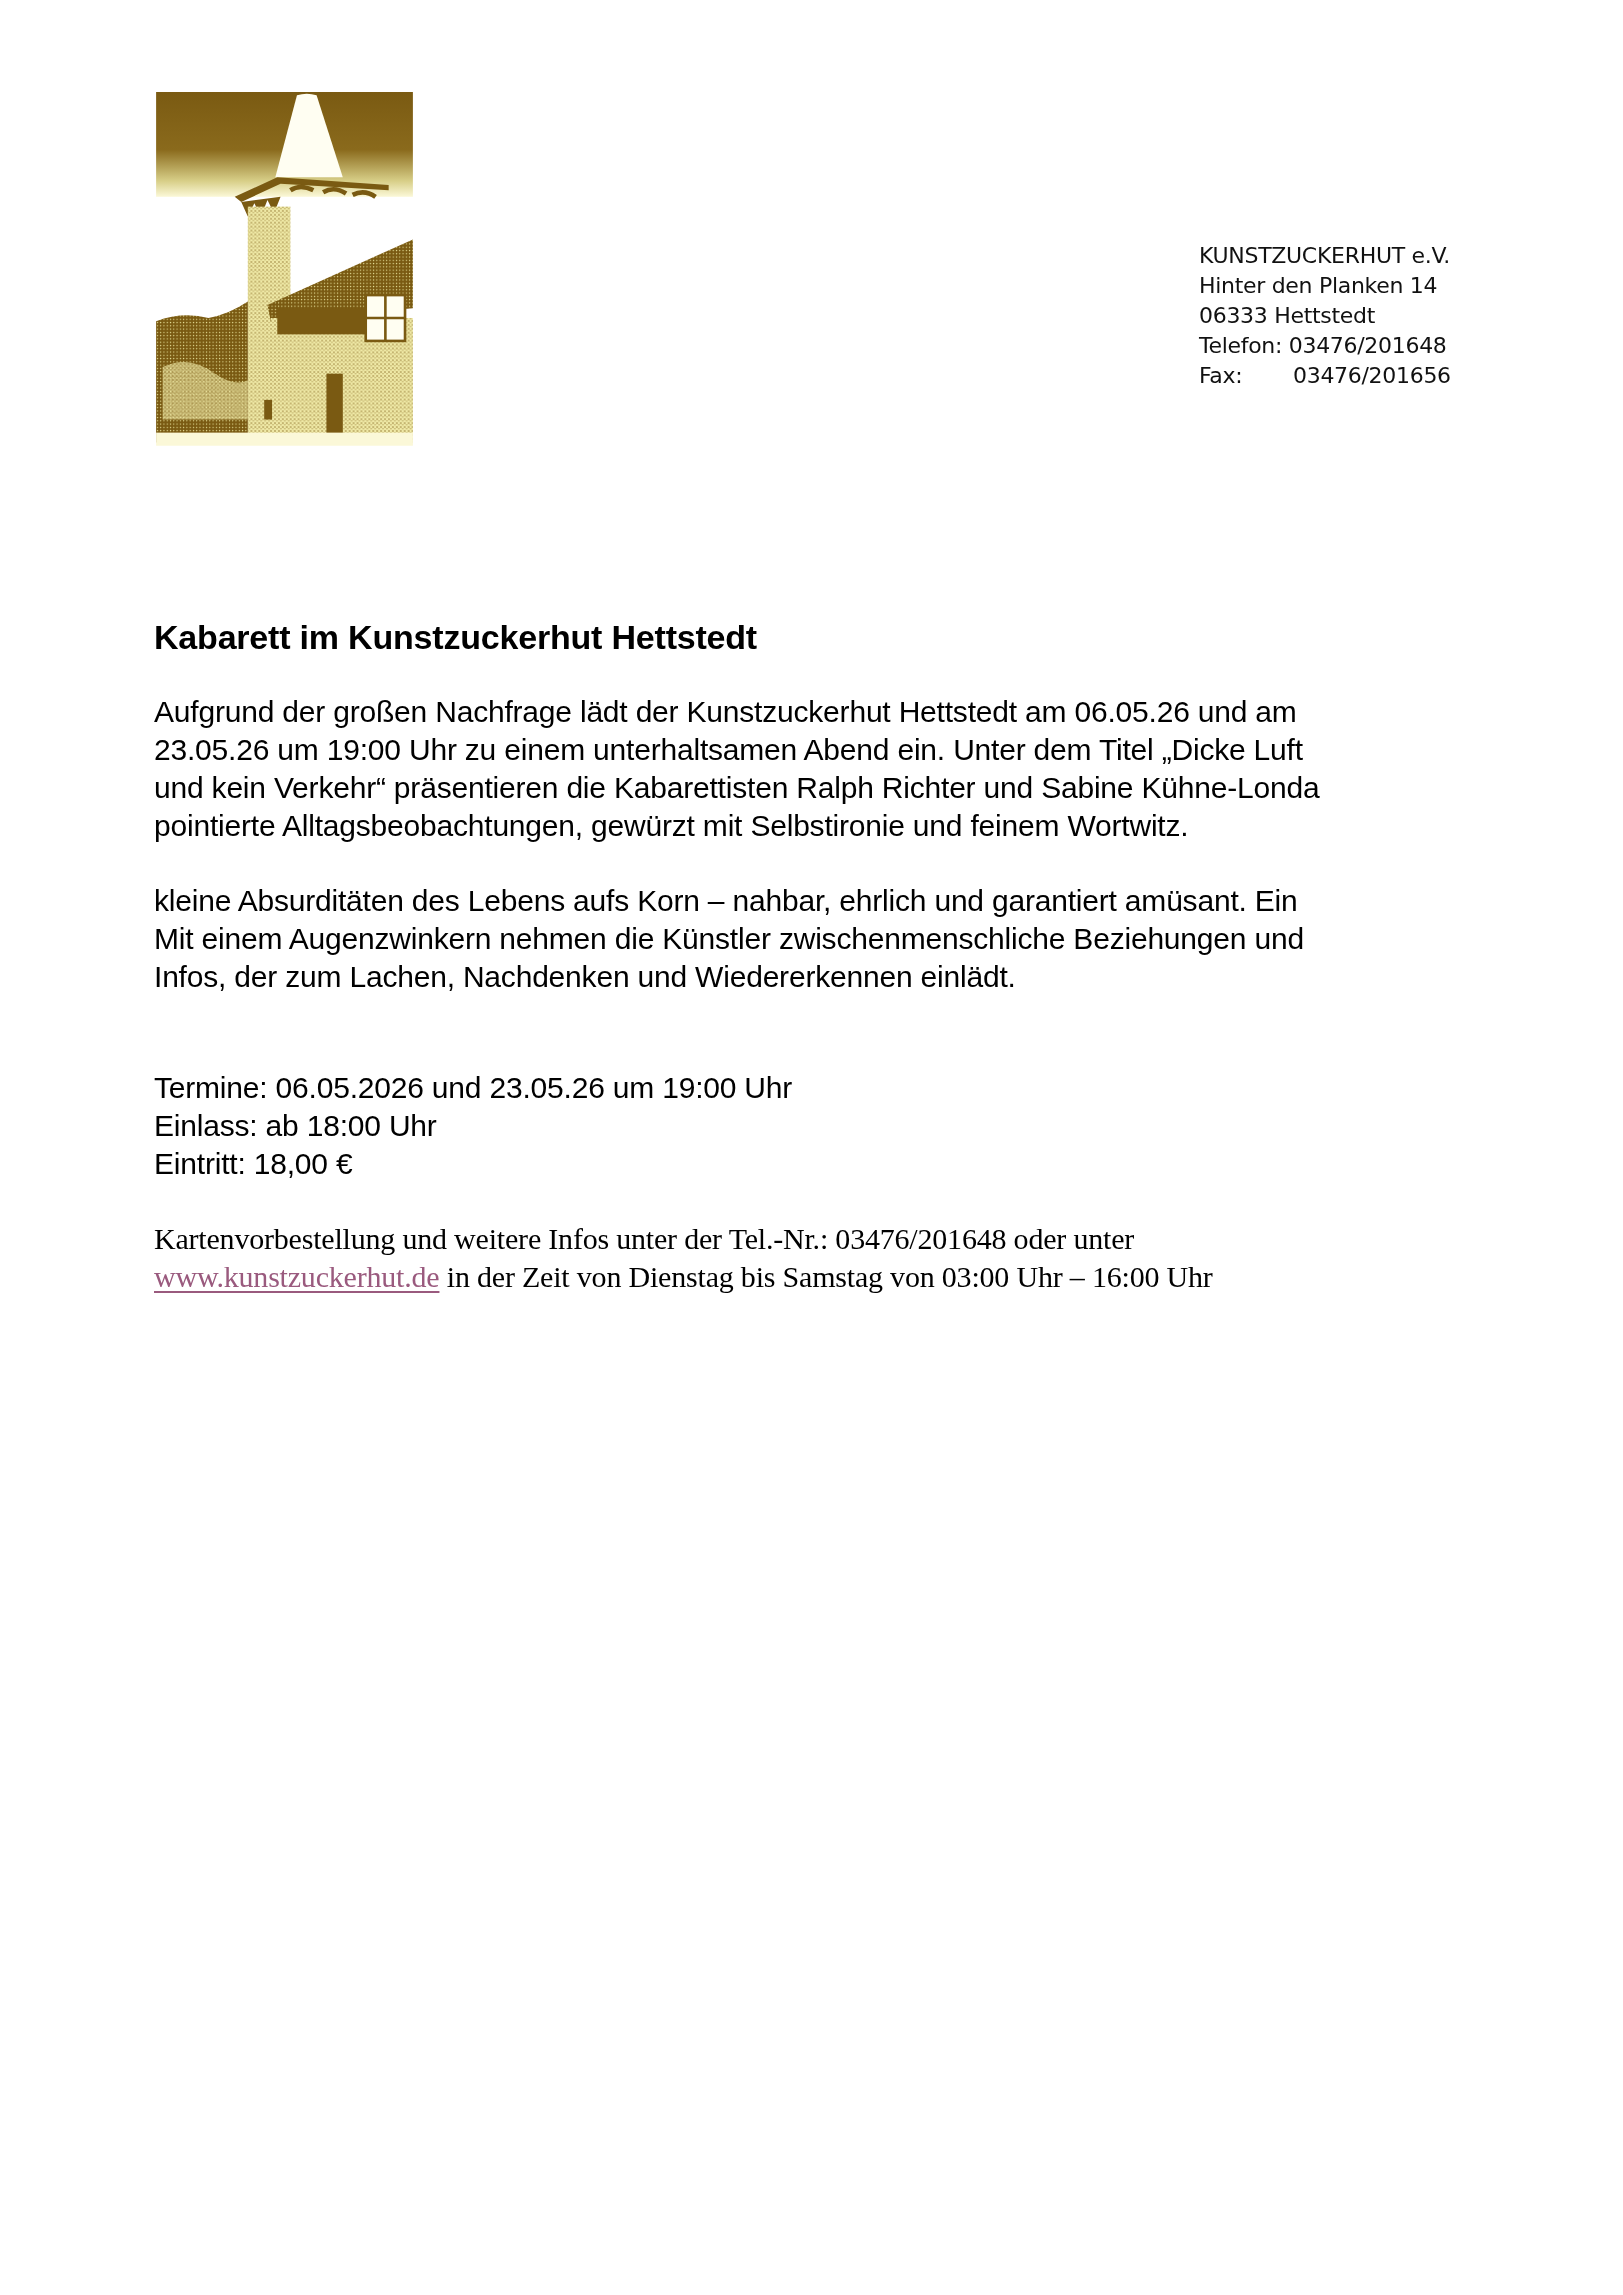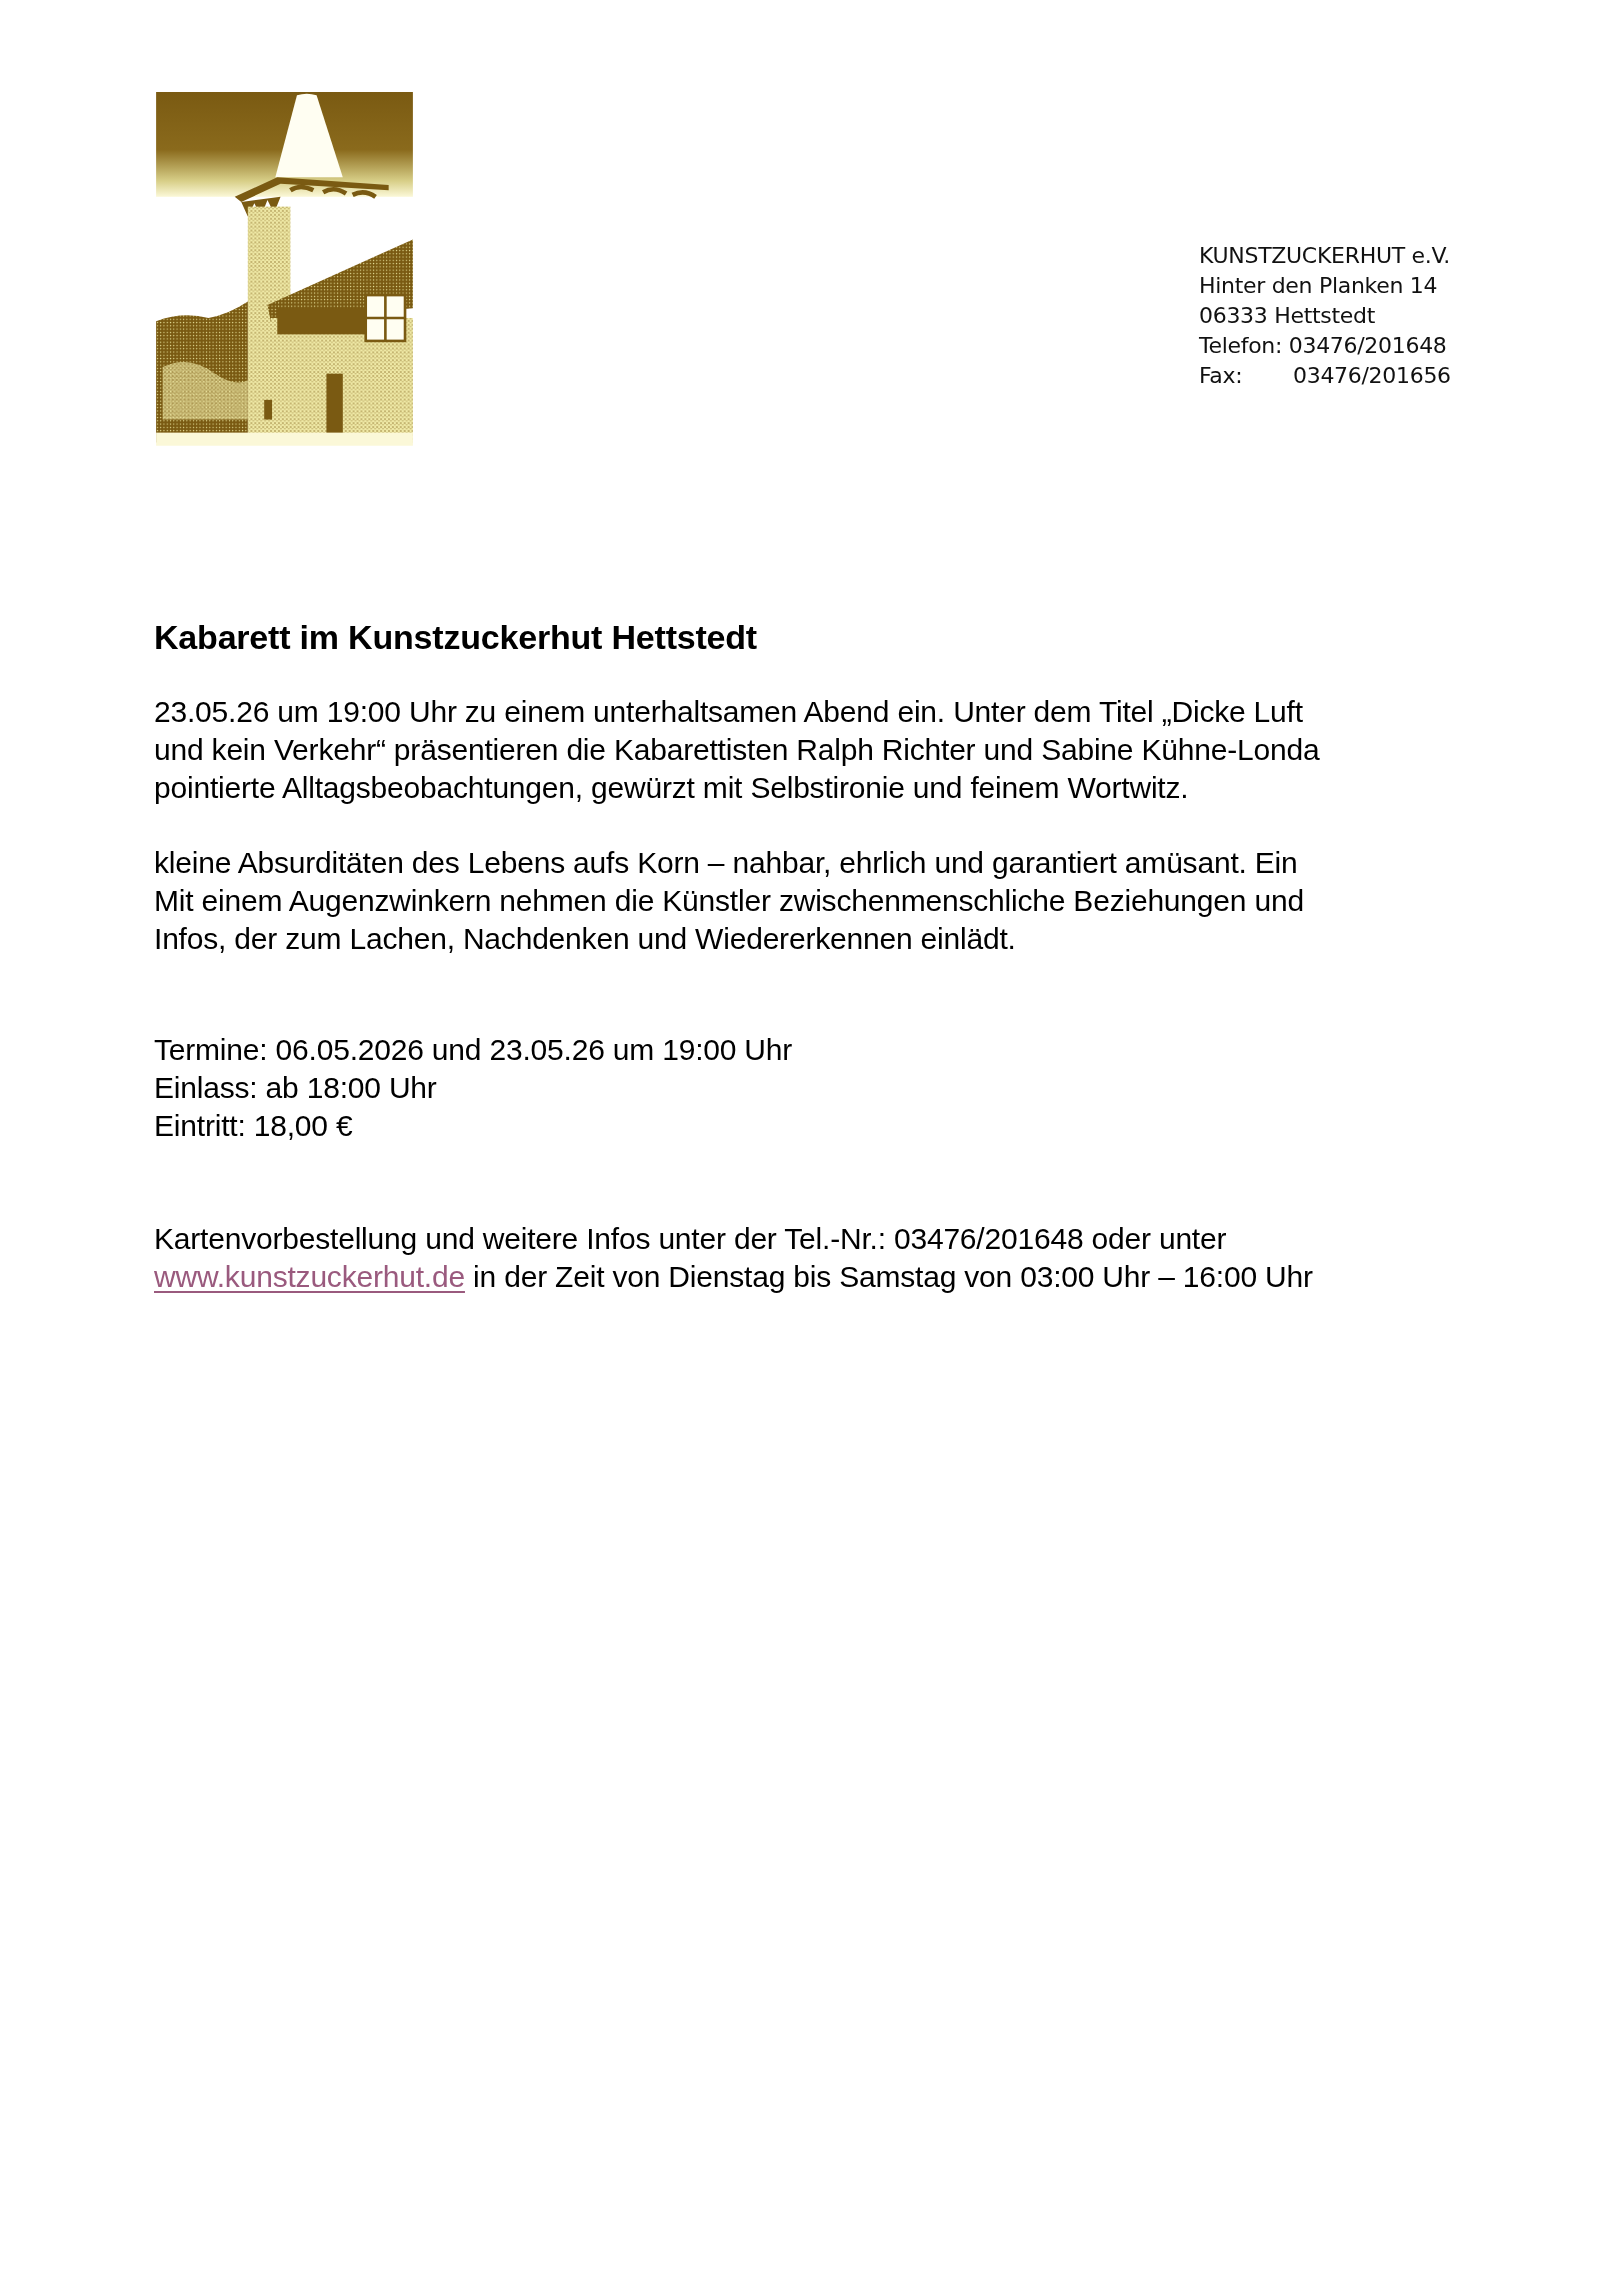--- a/index.html
+++ b/index.html
@@ -54,21 +54,22 @@
     .para {
       margin: 0 0 37px 0;
       letter-spacing: -0.2px;
     }
     .para .line { display: block; white-space: nowrap; }
     .info-block {
       margin-top: 73px;
     }
     .info-block .line { display: block; white-space: nowrap; letter-spacing: -0.2px; }
     .contact-block {
-      margin-top: 75px;
+      margin-top: 37px;
+      font-family: Liberation Serif, serif;
     }
     .contact-block .line { display: block; white-space: nowrap; letter-spacing: -0.2px; }
     .link {
       color: #9a5a7e;
       text-decoration: underline;
       text-decoration-thickness: 2px;
       text-underline-offset: 3.9px;
       cursor: pointer;
     }
   </style>
@@ -127,20 +128,21 @@
   <span class="line">Hinter den Planken 14</span>
   <span class="line">06333 Hettstedt</span>
   <span class="line"><span>Telefon:</span> <span>03476/201648</span></span>
   <span class="line"><span class="fax-label">Fax:</span><span>03476/201656</span></span>
 </div>
 
 <div class="content">
   <div class="title">Kabarett im Kunstzuckerhut Hettstedt</div>
 
   <div class="para">
+    <span class="line">Aufgrund der großen Nachfrage lädt der Kunstzuckerhut Hettstedt am 06.05.26 und am</span>
     <span class="line">23.05.26 um 19:00 Uhr zu einem unterhaltsamen Abend ein. Unter dem Titel „Dicke Luft</span>
     <span class="line">und kein Verkehr“ präsentieren die Kabarettisten Ralph Richter und Sabine Kühne-Londa</span>
     <span class="line">pointierte Alltagsbeobachtungen, gewürzt mit Selbstironie und feinem Wortwitz.</span>
   </div>
 
   <div class="para">
     <span class="line">kleine Absurditäten des Lebens aufs Korn – nahbar, ehrlich und garantiert amüsant. Ein</span>
     <span class="line">Mit einem Augenzwinkern nehmen die Künstler zwischenmenschliche Beziehungen und</span>
     <span class="line">Infos, der zum Lachen, Nachdenken und Wiedererkennen einlädt.</span>
   </div>

